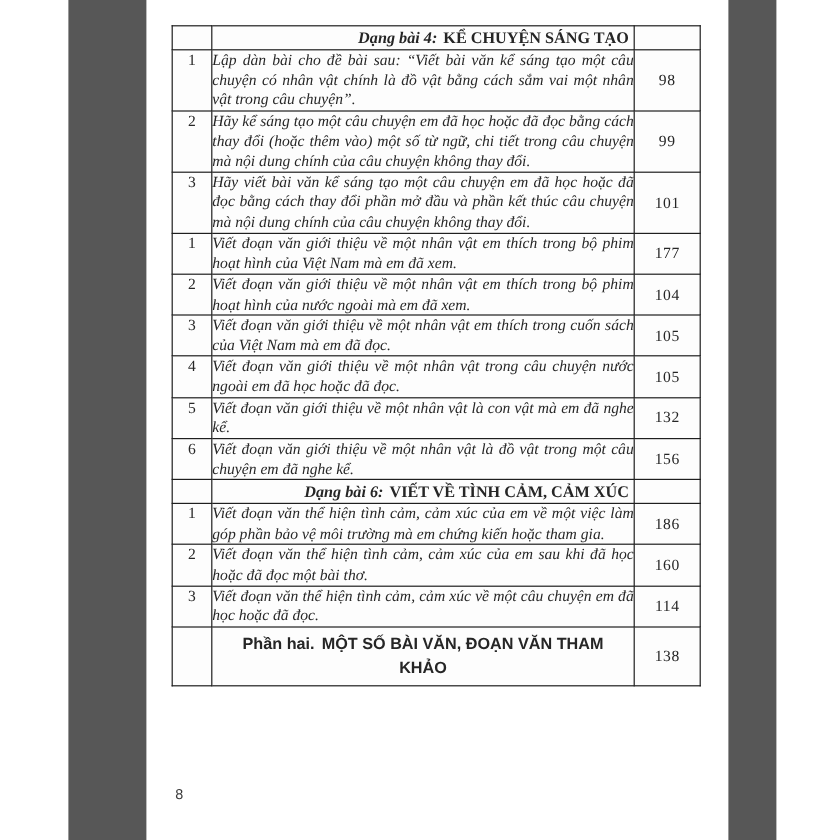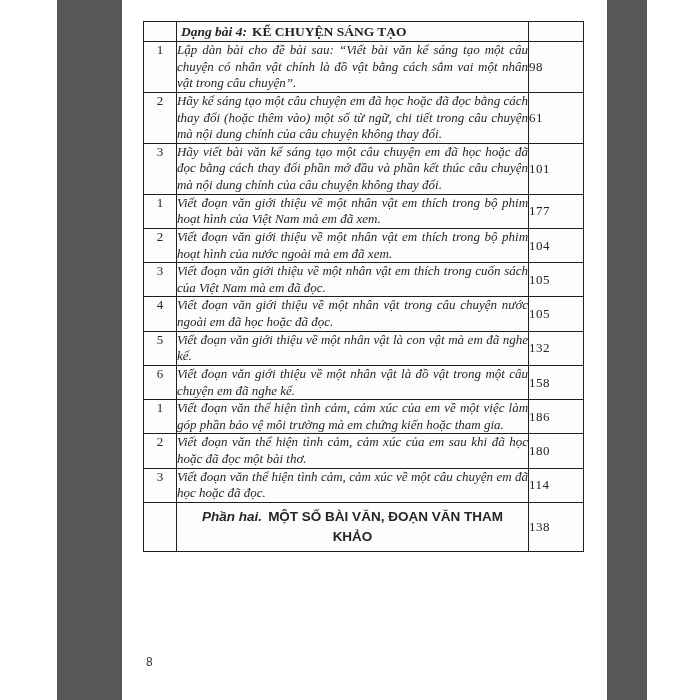--- a/index.html
+++ b/index.html
@@ -33,36 +33,36 @@
     text-align: center; vertical-align: top;
     font-size: 13px; padding-top: 2px;
   }
   td.desc {
     font-style: italic; text-align: justify;
     font-size: 13px; line-height: 1.28;
     padding: 1px 6px 2px 6px;
     vertical-align: top;
   }
   td.pg {
-    vertical-align: middle;
+    text-align: center; vertical-align: middle;
     font-size: 13px; letter-spacing: 0.5px;
   }
   tr.hdr td.hc {
-    text-align: left; font-weight: 700;
+    text-align: right; font-weight: 700;
     font-size: 13.5px; height: 20px; padding: 1px 4px;
     vertical-align: middle;
   }
   .hpre { font-style: italic; margin-right: 5px; }
   tr.final td.fc {
     text-align: center;
     font-family: "Liberation Sans", sans-serif;
     font-weight: 700; font-size: 13.5px; line-height: 1.5;
     padding: 4px 8px; vertical-align: middle;
   }
-  .fpre { font-style: italic; margin-right: 6px; }
+  .fpre { margin-right: 6px; }
   .fwrap { max-width: 320px; margin: 0 auto; }
 
   .footer-num {
     position: absolute; left: 146px; top: 655px;
     font-family: "Liberation Sans", sans-serif;
     font-size: 12px; color: #3a3a3a;
   }
 </style>
 </head>
 <body>
@@ -86,21 +86,21 @@
       <td class="pg"></td>
     </tr>
     <tr>
       <td class="num">1</td>
       <td class="desc">Lập dàn bài cho đề bài sau: “Viết bài văn kể sáng tạo một câu chuyện có nhân vật chính là đồ vật bằng cách sắm vai một nhân vật trong câu chuyện”.</td>
       <td class="pg">98</td>
     </tr>
     <tr>
       <td class="num">2</td>
       <td class="desc">Hãy kể sáng tạo một câu chuyện em đã học hoặc đã đọc bằng cách thay đổi (hoặc thêm vào) một số từ ngữ, chi tiết trong câu chuyện mà nội dung chính của câu chuyện không thay đổi.</td>
-      <td class="pg">61</td>
+      <td class="pg">99</td>
     </tr>
     <tr>
       <td class="num">3</td>
       <td class="desc">Hãy viết bài văn kể sáng tạo một câu chuyện em đã học hoặc đã đọc bằng cách thay đổi phần mở đầu và phần kết thúc câu chuyện mà nội dung chính của câu chuyện không thay đổi.</td>
       <td class="pg">101</td>
     </tr>
 
     <tr>
       <td class="num">1</td>
       <td class="desc">Viết đoạn văn giới thiệu về một nhân vật em thích trong bộ phim hoạt hình của Việt Nam mà em đã xem.</td>
@@ -122,32 +122,39 @@
       <td class="pg">105</td>
     </tr>
     <tr>
       <td class="num">5</td>
       <td class="desc">Viết đoạn văn giới thiệu về một nhân vật là con vật mà em đã nghe kể.</td>
       <td class="pg">132</td>
     </tr>
     <tr>
       <td class="num">6</td>
       <td class="desc">Viết đoạn văn giới thiệu về một nhân vật là đồ vật trong một câu chuyện em đã nghe kể.</td>
-      <td class="pg">158</td>
+      <td class="pg">156</td>
     </tr>
 
+    <tr class="hdr">
+      <td class="num"></td>
+      <td class="hc">
+        <span class="hpre">Dạng bài 6:</span><span>VIẾT VỀ TÌNH CẢM, CẢM XÚC</span>
+      </td>
+      <td class="pg"></td>
+    </tr>
     <tr>
       <td class="num">1</td>
       <td class="desc">Viết đoạn văn thể hiện tình cảm, cảm xúc của em về một việc làm góp phần bảo vệ môi trường mà em chứng kiến hoặc tham gia.</td>
       <td class="pg">186</td>
     </tr>
     <tr>
       <td class="num">2</td>
       <td class="desc">Viết đoạn văn thể hiện tình cảm, cảm xúc của em sau khi đã học hoặc đã đọc một bài thơ.</td>
-      <td class="pg">180</td>
+      <td class="pg">160</td>
     </tr>
     <tr>
       <td class="num">3</td>
       <td class="desc">Viết đoạn văn thể hiện tình cảm, cảm xúc về một câu chuyện em đã học hoặc đã đọc.</td>
       <td class="pg">114</td>
     </tr>
 
     <tr class="final">
       <td class="num"></td>
       <td class="fc">

